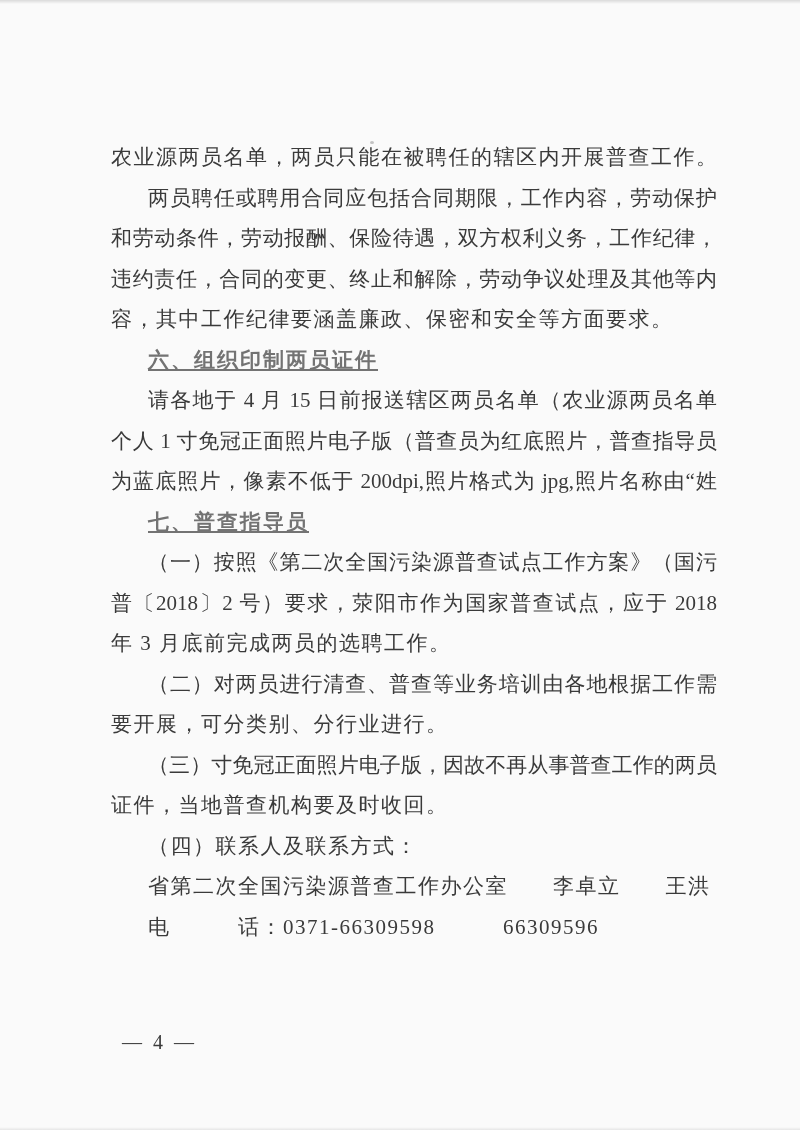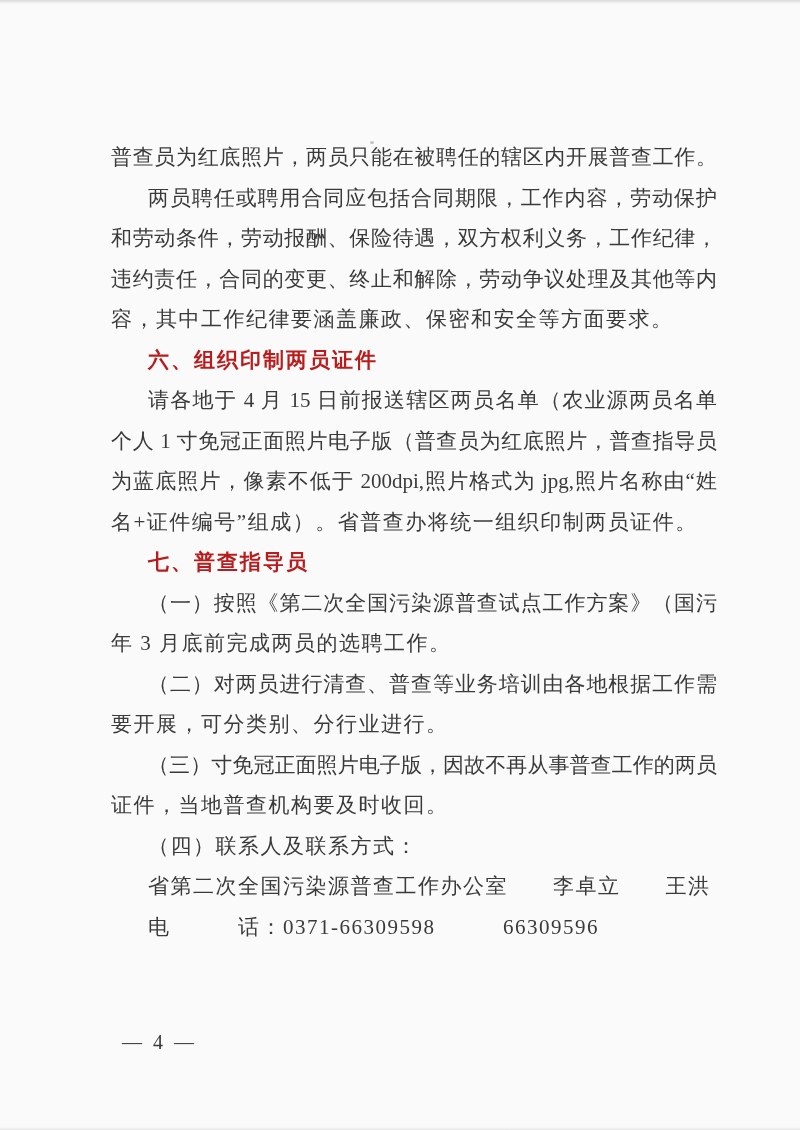--- a/index.html
+++ b/index.html
@@ -55,53 +55,54 @@
     text-align: justify;
     text-align-last: justify;
     text-justify: inter-character;
   }
   .indent {
     text-indent: 37px;
   }
   .heading {
     font-family: "DejaVu Sans", "Liberation Sans", sans-serif;
     font-weight: bold;
-    color: #b91c1c;
+    color: #737373;
     letter-spacing: 2px;
+    text-decoration: underline;
   }
   .pagenum {
     position: absolute;
     left: 122px;
     top: 1022px;
     height: 40px;
     line-height: 40px;
     font-size: 20px;
     letter-spacing: 3px;
     color: #3a3a3a;
   }
 </style>
 </head>
 <body>
 
 <div class="scan-edge-top"></div>
 <div class="speck"></div>
 
 <div class="content">
-  <div class="ln fill">普查员为红底照片，两员只能在被聘任的辖区内开展普查工作。</div>
+  <div class="ln fill">农业源两员名单，两员只能在被聘任的辖区内开展普查工作。</div>
   <div class="ln fill indent">两员聘任或聘用合同应包括合同期限，工作内容，劳动保护</div>
   <div class="ln fill">和劳动条件，劳动报酬、保险待遇，双方权利义务，工作纪律，</div>
   <div class="ln fill">违约责任，合同的变更、终止和解除，劳动争议处理及其他等内</div>
   <div class="ln">容，其中工作纪律要涵盖廉政、保密和安全等方面要求。</div>
   <div class="ln heading indent">六、组织印制两员证件</div>
   <div class="ln fill indent">请各地于 4 月 15 日前报送辖区两员名单（农业源两员名单</div>
   <div class="ln fill">个人 1 寸免冠正面照片电子版（普查员为红底照片，普查指导员</div>
   <div class="ln fill">为蓝底照片，像素不低于 200dpi,照片格式为 jpg,照片名称由“姓</div>
-  <div class="ln">名+证件编号”组成）。省普查办将统一组织印制两员证件。</div>
   <div class="ln heading indent">七、普查指导员</div>
   <div class="ln fill indent">（一）按照《第二次全国污染源普查试点工作方案》（国污</div>
+  <div class="ln fill">普〔2018〕2 号）要求，荥阳市作为国家普查试点，应于 2018</div>
   <div class="ln">年 3 月底前完成两员的选聘工作。</div>
   <div class="ln fill indent">（二）对两员进行清查、普查等业务培训由各地根据工作需</div>
   <div class="ln">要开展，可分类别、分行业进行。</div>
   <div class="ln fill indent">（三）寸免冠正面照片电子版，因故不再从事普查工作的两员</div>
   <div class="ln">证件，当地普查机构要及时收回。</div>
   <div class="ln indent">（四）联系人及联系方式：</div>
   <div class="ln indent">省第二次全国污染源普查工作办公室　　李卓立　　王洪珍</div>
   <div class="ln indent">电　　　话：0371-66309598　　　66309596</div>
 </div>
 

